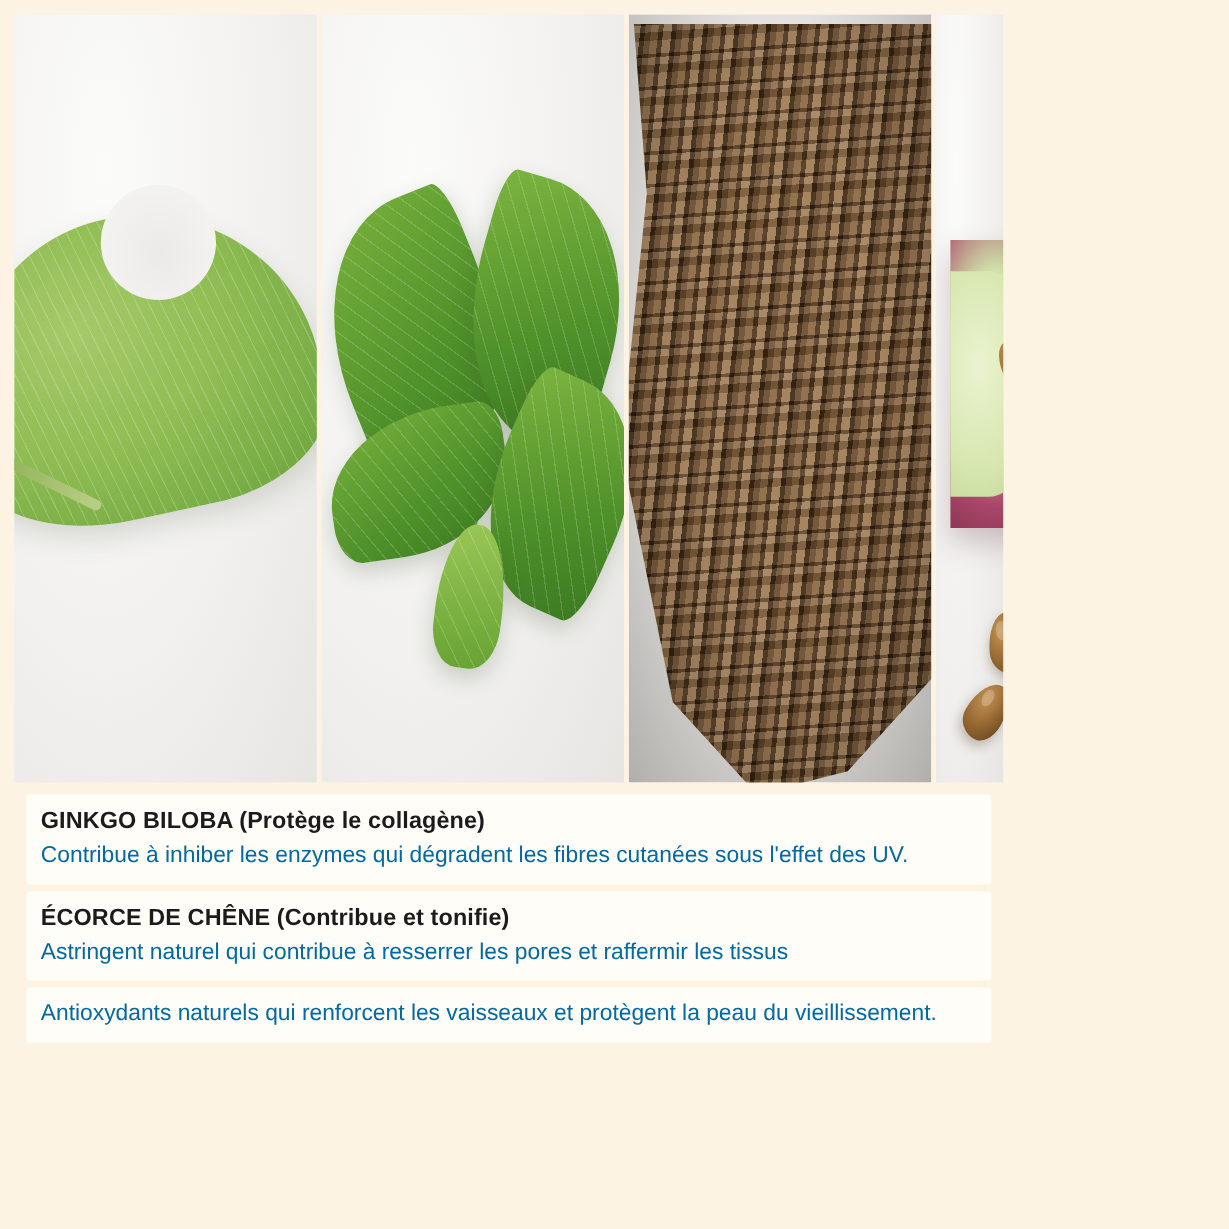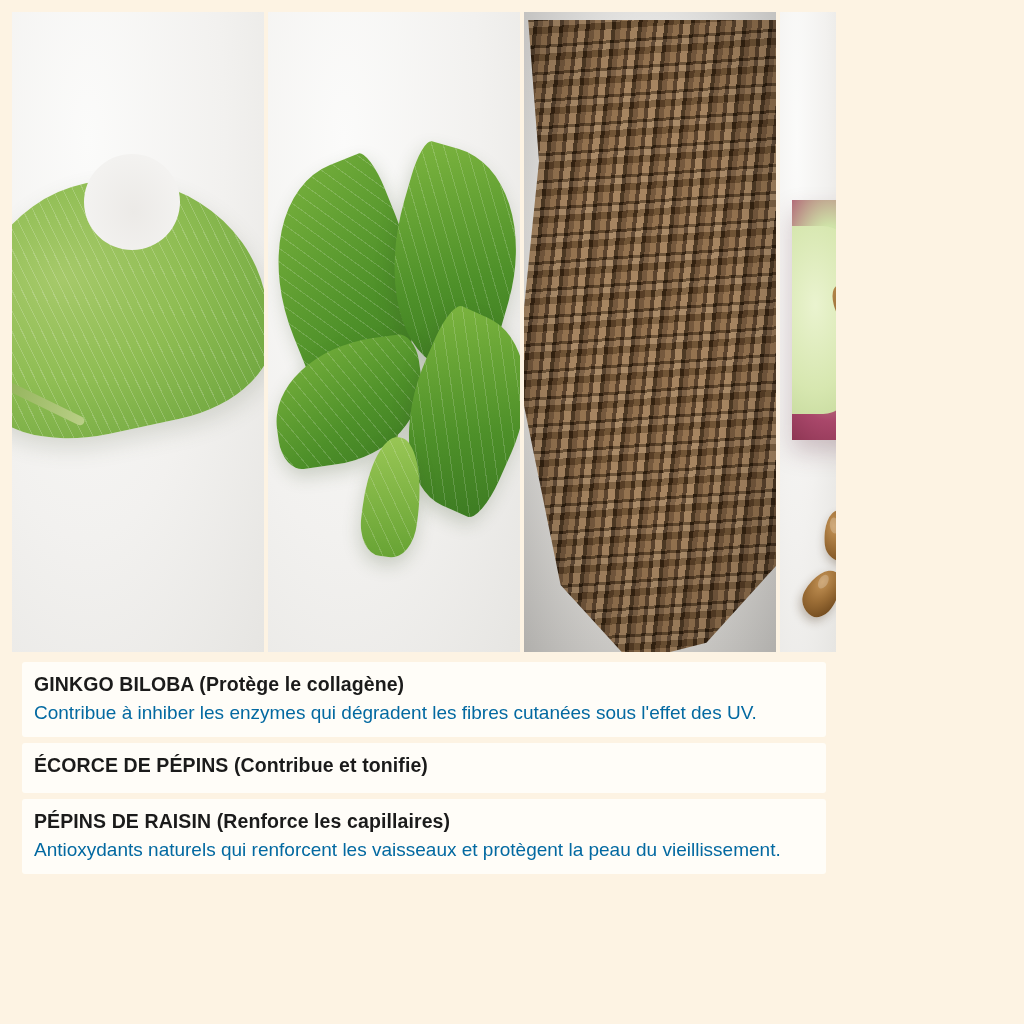--- a/index.html
+++ b/index.html
@@ -336,23 +336,23 @@
 
   <div class="facts">
 
     <div class="fact">
       <p class="fact-title"><span>GINKGO BILOBA</span> <span class="sub">(Protège le collagène)</span></p>
       <p class="fact-desc">Contribue à inhiber les enzymes qui dégradent les fibres cutanées sous l'effet des UV.</p>
     </div>
 
 
     <div class="fact">
-      <p class="fact-title"><span>ÉCORCE DE PÉPINS</span> <span class="sub">(Contribue et tonifie)</span></p>
+      <p class="fact-title"><span>ÉCORCE DE CHÊNE</span> <span class="sub">(Contribue et tonifie)</span></p>
+      <p class="fact-desc">Astringent naturel qui contribue à resserrer les pores et raffermir les tissus</p>
     </div>
 
     <div class="fact">
-      <p class="fact-title"><span>PÉPINS DE RAISIN</span> <span class="sub">(Renforce les capillaires)</span></p>
       <p class="fact-desc">Antioxydants naturels qui renforcent les vaisseaux et protègent la peau du vieillissement.</p>
     </div>
 
   </div>
 
 </div>
 
 </body></html>

